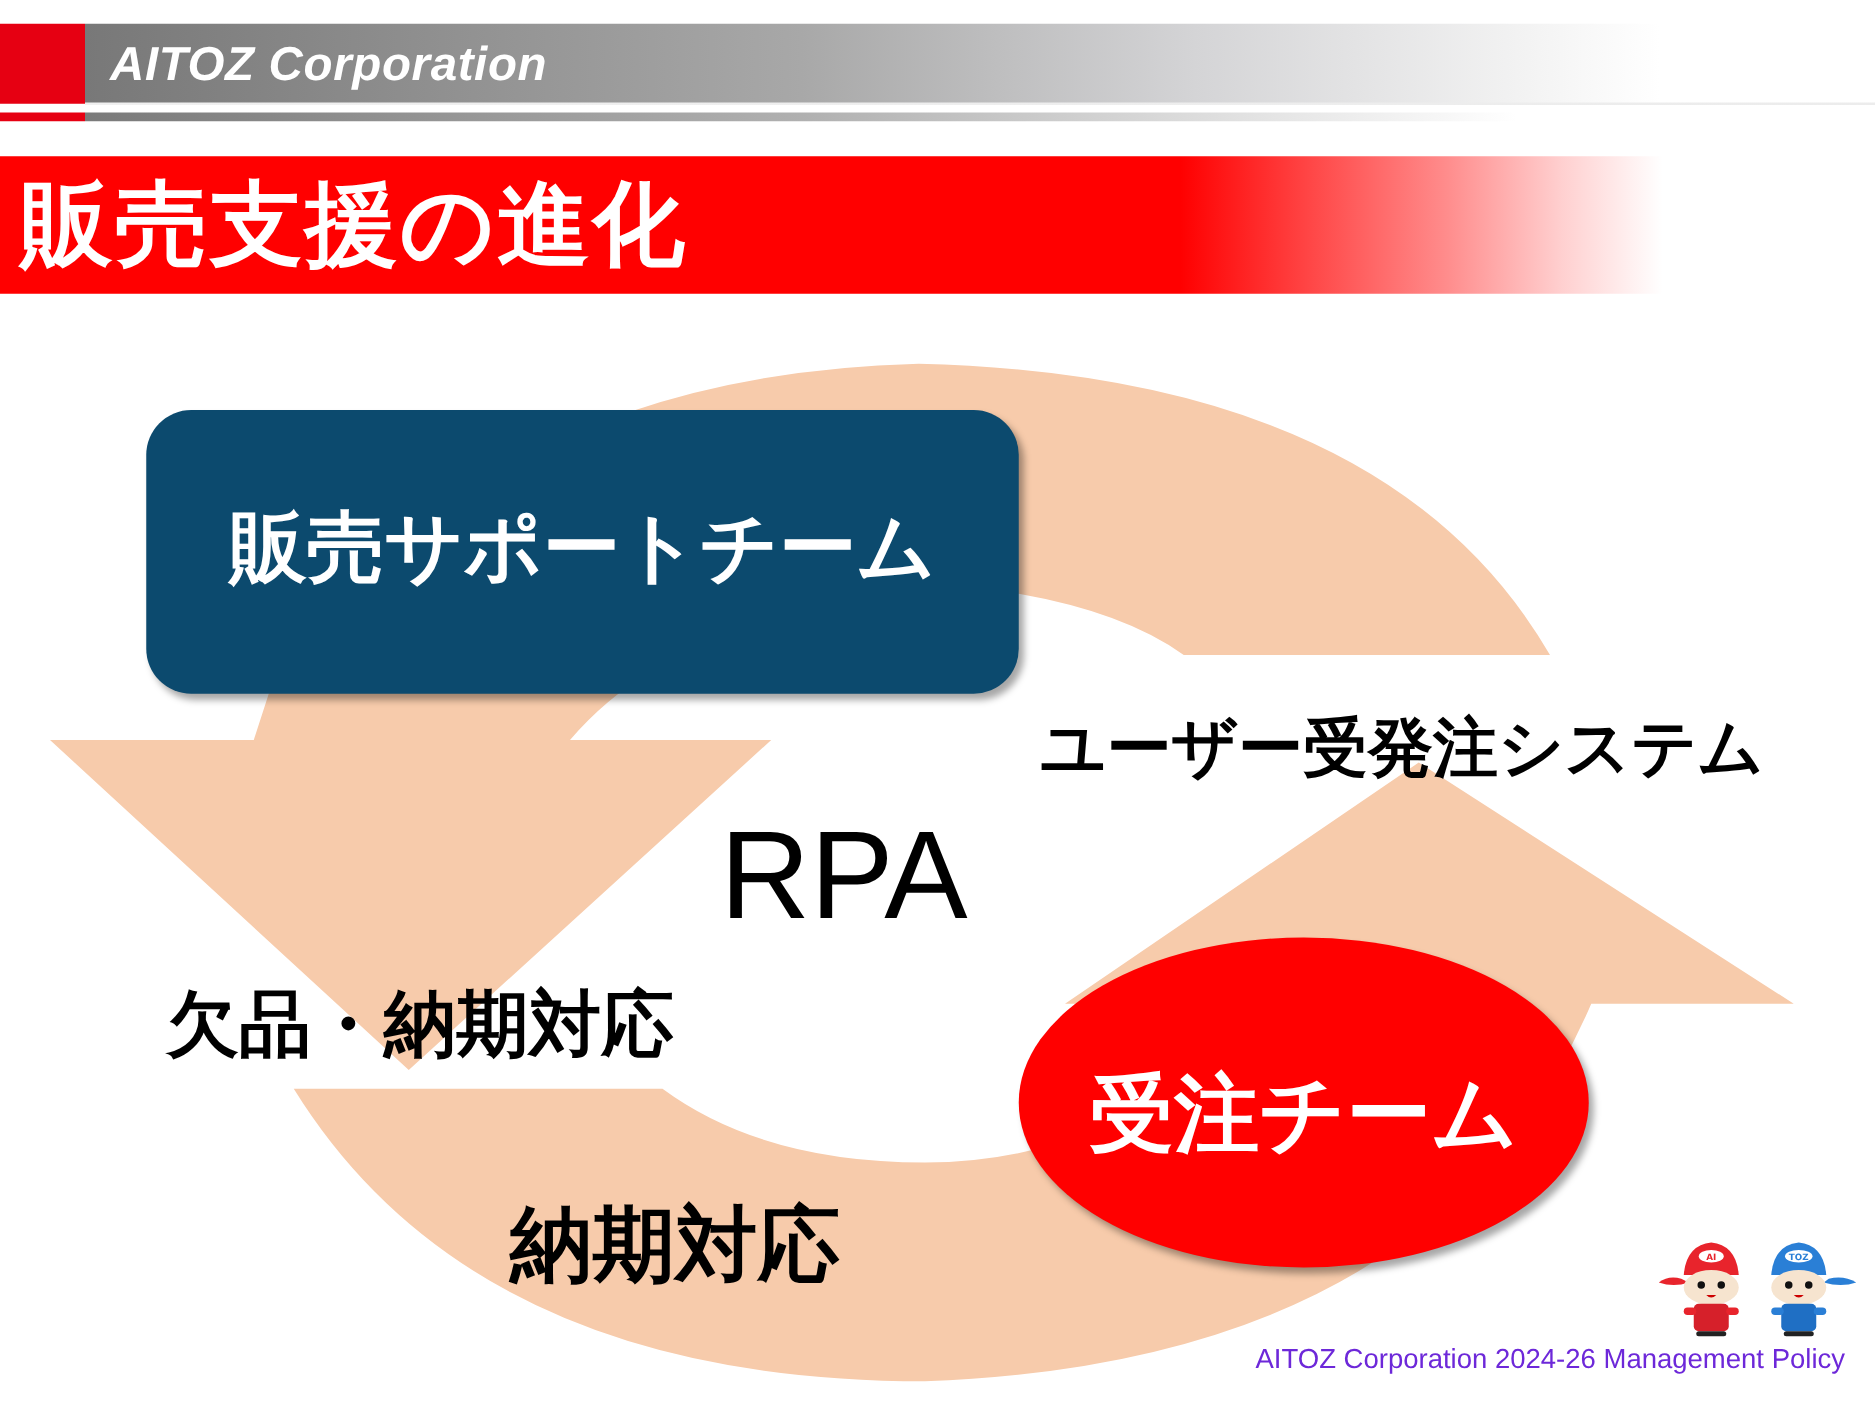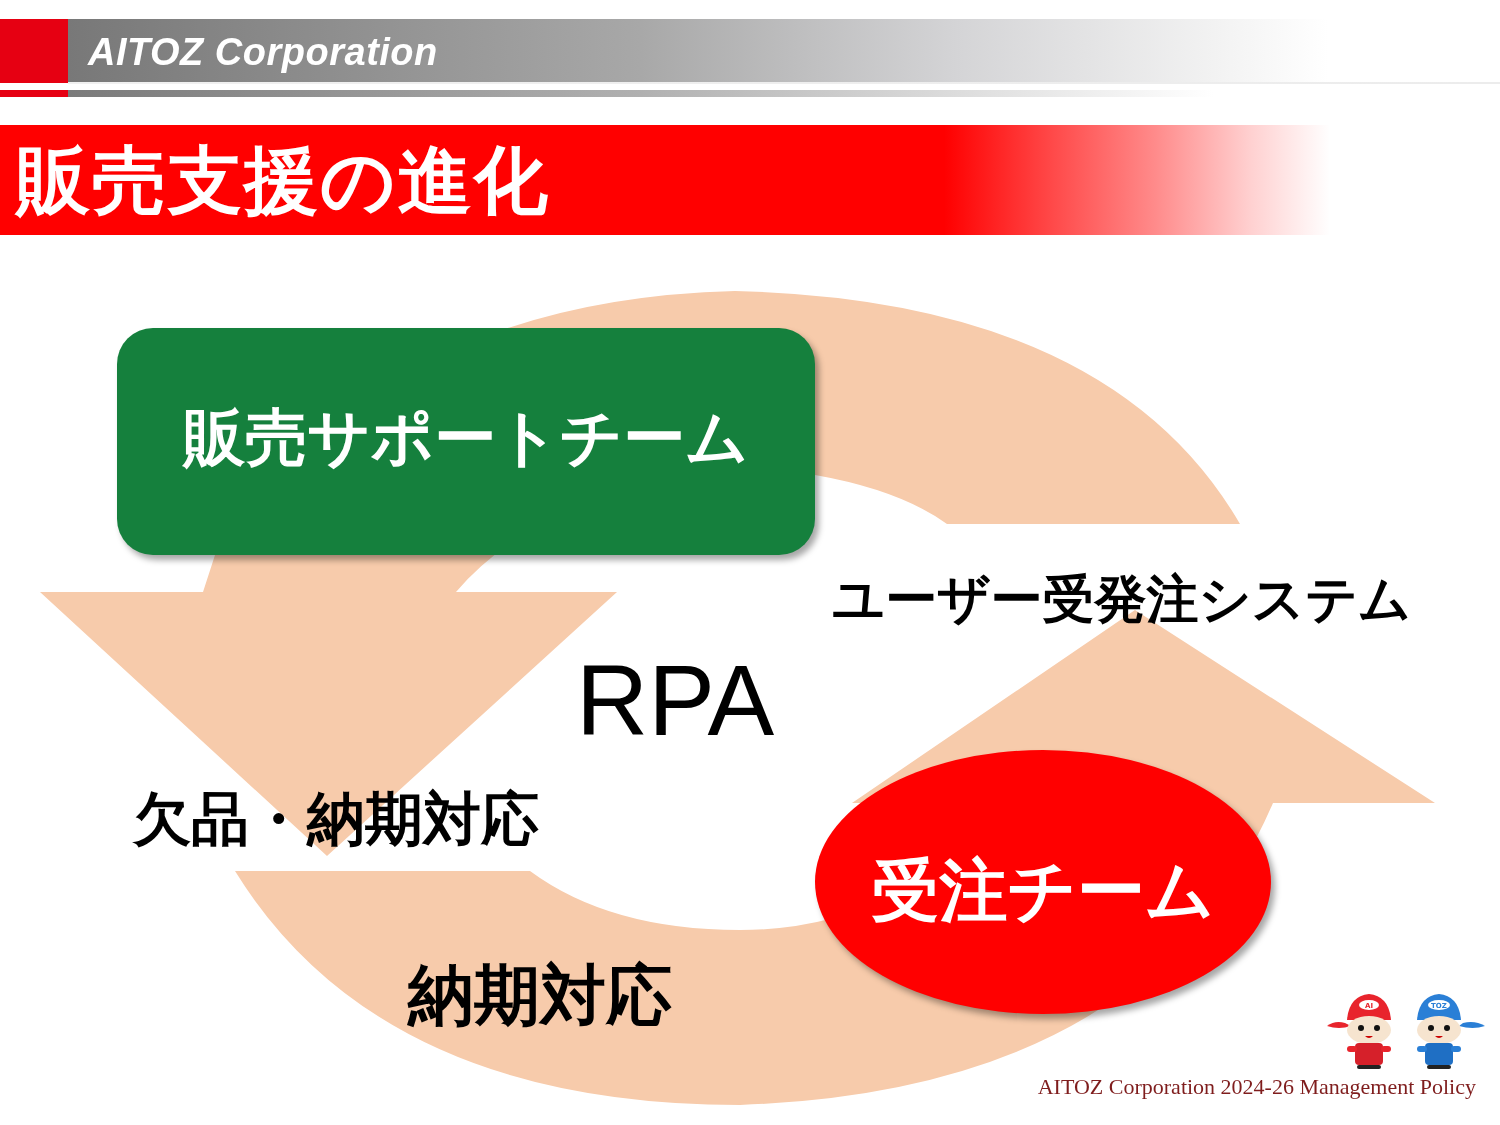--- a/index.html
+++ b/index.html
@@ -22,39 +22,39 @@
 
     .title-bar { position: absolute; left: 0; top: 125px; width: 1330px; height: 110px;
       background: linear-gradient(90deg, #ff0000 0%, #ff0000 71%, #ff4848 79%, #ff8c8c 87%, #ffd0d0 94%, #ffffff 100%); }
     .title { position: absolute; left: 16px; top: 130px; height: 100px; line-height: 100px;
       color: #ffffff; font-weight: bold; font-size: 74px; letter-spacing: 2px; white-space: nowrap;
       font-family: "DejaVu Sans", sans-serif; }
 
     svg.diagram { position: absolute; left: 0; top: 0; }
 
     .box-sales { position: absolute; left: 117px; top: 328px; width: 698px; height: 227px;
-      background: #15803d; border-radius: 36px; box-shadow: 4px 5px 6px rgba(0,0,0,0.35);
+      background: #0c4a6e; border-radius: 36px; box-shadow: 4px 5px 6px rgba(0,0,0,0.35);
       display: flex; align-items: center; justify-content: center; }
     .box-sales span { color: #ffffff; font-size: 62px; font-weight: bold; white-space: nowrap; margin-top: -8px; }
 
     .ellipse-orders { position: absolute; left: 815px; top: 750px; width: 456px; height: 264px;
       background: #ff0000; border-radius: 50%; box-shadow: 4px 5px 6px rgba(0,0,0,0.35);
       display: flex; align-items: center; justify-content: center; }
     .ellipse-orders span { color: #ffffff; font-size: 68px; font-weight: bold; white-space: nowrap; margin-top: 18px; }
 
     .lbl { position: absolute; color: #000000; font-weight: bold; white-space: nowrap; }
     .lbl-user { left: 832px; top: 566px; font-size: 52px; line-height: 66px; }
     .lbl-rpa { left: 576px; top: 648px; font-size: 100px; line-height: 104px; font-weight: normal;
       font-family: Liberation Sans, sans-serif; }
     .lbl-shortage { left: 133px; top: 770px; font-size: 58px; line-height: 70px; margin-top: 14px; }
     .lbl-share { left: 408px; top: 956px; font-size: 66px; line-height: 80px; }
 
     .mascots { position: absolute; left: 1325px; top: 990px; width: 165px; height: 80px; }
-    .footer { position: absolute; right: 24px; top: 1072px; color: #7f1d1d; font-size: 22px; line-height: 30px;
-      font-family: Liberation Serif, serif; white-space: nowrap; }
+    .footer { position: absolute; right: 24px; top: 1072px; color: #6d28d9; font-size: 22px; line-height: 30px;
+      font-family: Liberation Sans, sans-serif; white-space: nowrap; }
   </style>
 </head>
 <body>
 
 <div class="hdr-red"></div>
 <div class="hdr-bar"></div>
 <div class="hdr-line"></div>
 <div class="hdr-red2"></div>
 <div class="hdr-bar2"></div>
 <div class="logo">AITOZ Corporation</div>

